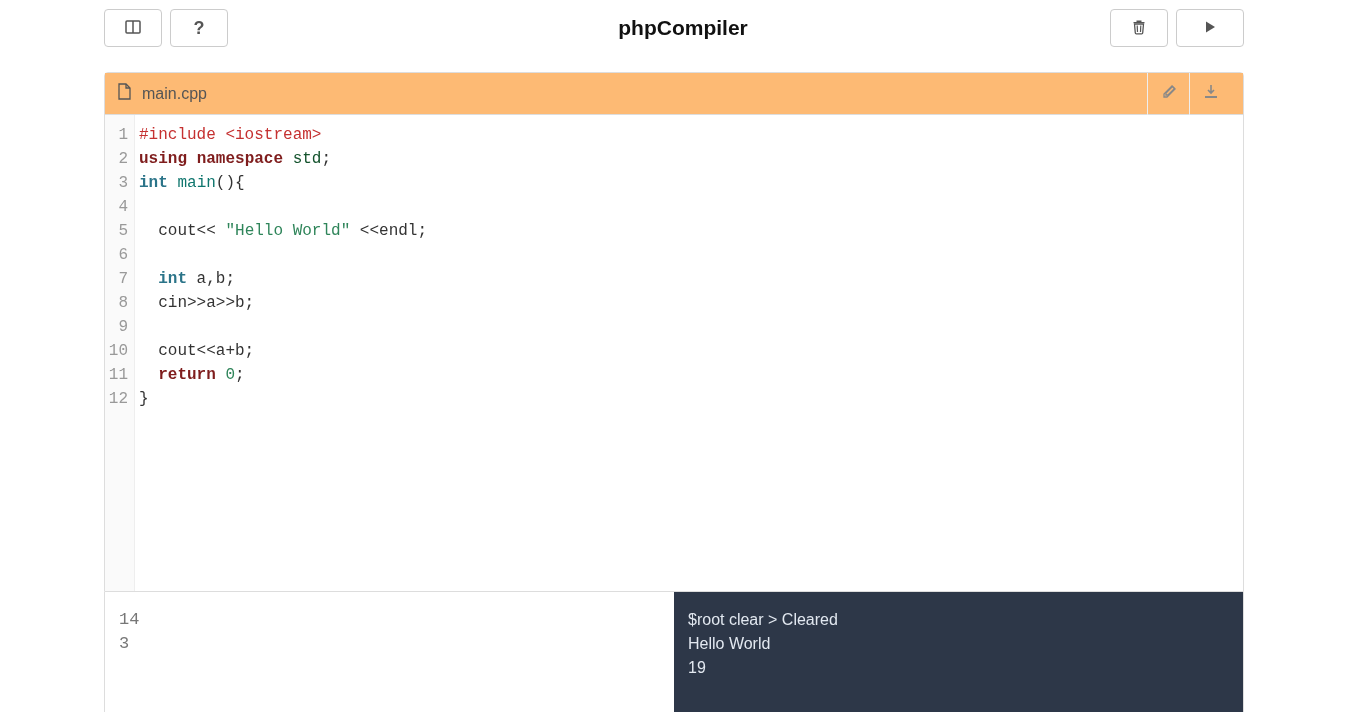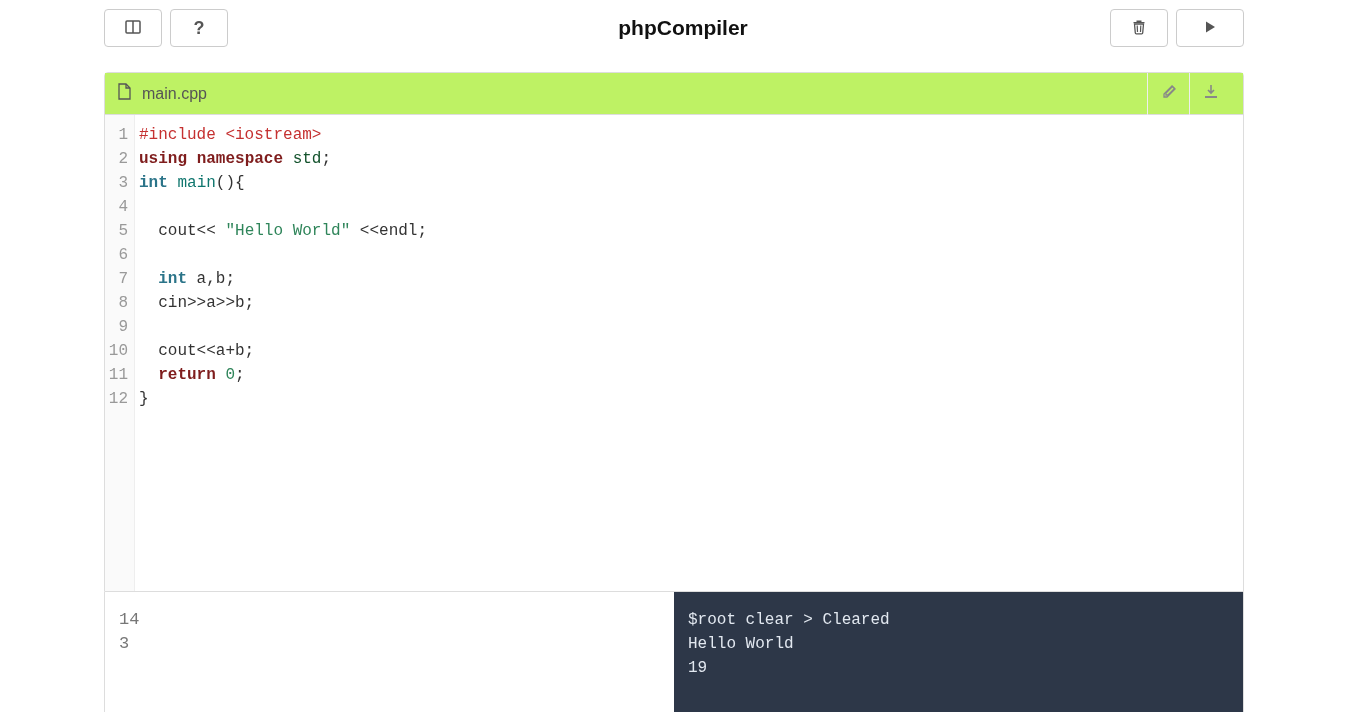--- a/index.html
+++ b/index.html
@@ -64,21 +64,21 @@
       border: 1px solid #ddd;
       border-radius: 4px 4px 0 0;
     }
     .file-bar {
       display: flex;
       align-items: center;
       justify-content: space-between;
       border-bottom: 1px solid #ddd;
       height: 42px;
       padding: 0 12px;
-      background: #bef264;
+      background: #fdba74;
     }
     .file-left {
       display: flex;
       align-items: center;
       gap: 10px;
       color: #555;
       font-size: 16px;
     }
     .file-icons {
       display: flex;
@@ -143,21 +143,21 @@
       font-size: 17px;
       line-height: 24px;
       color: #777;
       white-space: pre;
     }
     .panel-output {
       width: 50%;
       background: #2d3748;
       color: #e2e8f0;
       padding: 16px 14px;
-      font-family: Liberation Mono, monospace;
+      font-family: Liberation Sans, sans-serif;
       font-size: 16px;
       line-height: 24px;
       white-space: pre;
     }
   </style>
 </head>
 <body>
 
 <div class="container">
   <div class="toolbar">

